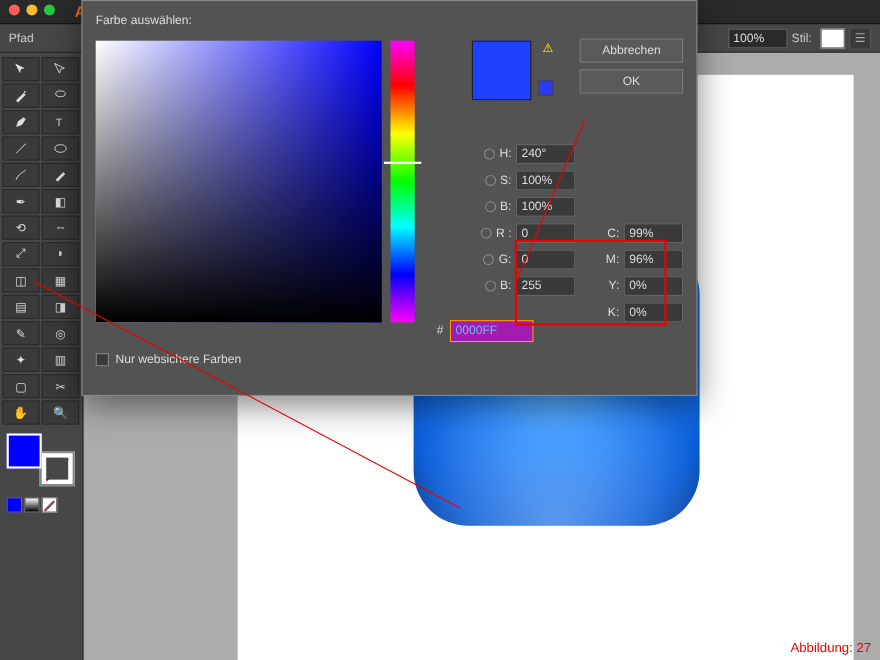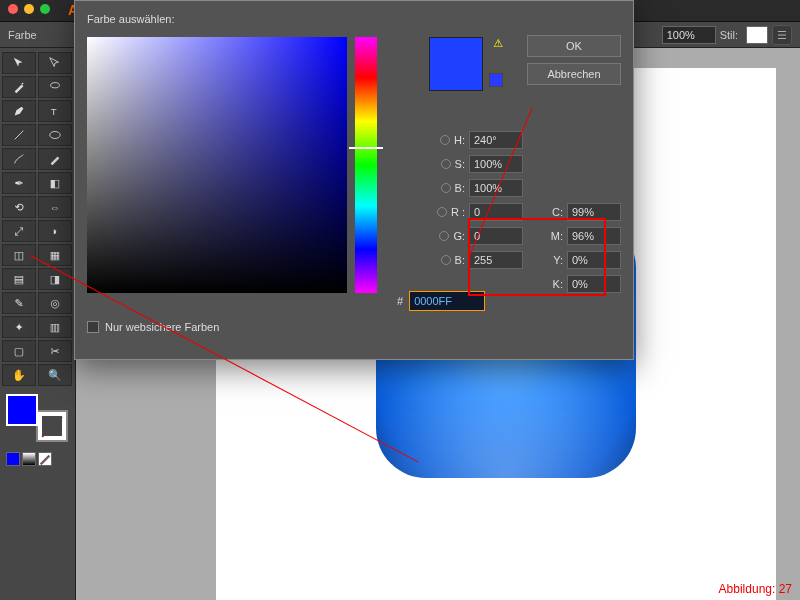--- a/index.html
+++ b/index.html
@@ -41,41 +41,41 @@
 .preview{position:absolute;top:36px;right:150px;width:54px;height:54px;background:#1e40ff;border:1px solid #222}
 .warn{position:absolute;top:36px;right:130px;color:#ff0}
 .smsw{position:absolute;top:72px;right:130px;width:14px;height:14px;background:#2a3aff;border:1px solid #444}
 .btns{position:absolute;top:34px;right:12px;display:flex;flex-direction:column;gap:6px}
 .btn{width:94px;height:22px;background:#5a5a5a;border:1px solid #777;text-align:center;line-height:20px;cursor:pointer}
 .vals{position:absolute;top:130px;right:12px;display:grid;grid-template-columns:auto auto 12px auto auto;row-gap:6px;column-gap:4px;align-items:center}
 .vals label{display:flex;align-items:center;gap:4px;justify-content:flex-end;width:44px}
 .vals input{width:54px;height:18px;background:#3a3a3a;border:1px solid #666;color:#ddd;padding:0 4px}
 .rad{width:10px;height:10px;border-radius:50%;border:1px solid #888;display:inline-block}
 .hexrow{position:absolute;top:290px;left:322px;display:flex;align-items:center;gap:6px}
-.hexrow input{width:76px;height:20px;background:#0f172a;border:1px solid #f90;color:#6bf;padding:0 4px}
+.hexrow input{width:76px;height:20px;background:#a21caf;border:1px solid #f90;color:#6bf;padding:0 4px}
 .websafe{position:absolute;top:320px;left:12px;display:flex;align-items:center;gap:6px}
 .cb{width:12px;height:12px;border:1px solid #888;background:#3a3a3a}
 .redbox{position:absolute;border:2px solid #e00}
 .redline{position:absolute;background:#e00;height:1px;transform-origin:left center}
 .caption{position:absolute;bottom:4px;right:8px;color:#e00;font-size:12px}
 </style>
 </head>
 <body>
 
 <div class="titlebar">
   <div class="tl">
     <span style="background:#ff5f57"></span>
     <span style="background:#febc2e"></span>
     <span style="background:#28c840"></span>
   </div>
   <div class="ai">Ai</div>
 </div>
 
 <div class="ctrl">
-  <span class="lbl">Farbe</span>
+  <span class="lbl">Pfad</span>
   <div style="flex:1"></div>
   <input value="100%" style="">
   <span class="lbl">Stil:</span>
   <div class="stil"></div>
   <div class="gear">☰</div>
 </div>
 
 <div class="tools">
   <div class="tool half">
       <svg viewBox="0 0 16 16">
@@ -181,22 +181,22 @@
   <div class="dbody">
     <div class="prompt">Farbe auswählen:</div>
     <div class="picker"></div>
     <div class="hue">
         <div class="ptr"></div>
       </div>
     <div class="preview"></div>
     <div class="warn">⚠</div>
     <div class="smsw"></div>
     <div class="btns">
+      <div class="btn">Abbrechen</div>
       <div class="btn">OK</div>
-      <div class="btn">Abbrechen</div>
     </div>
 
     <div class="vals">
       <label><span class="rad"></span>H:</label>
         <input value="240°" style="">
         <span></span>
         <span></span>
         <span></span>
       <label><span class="rad"></span>S:</label>
         <input value="100%" style="">

